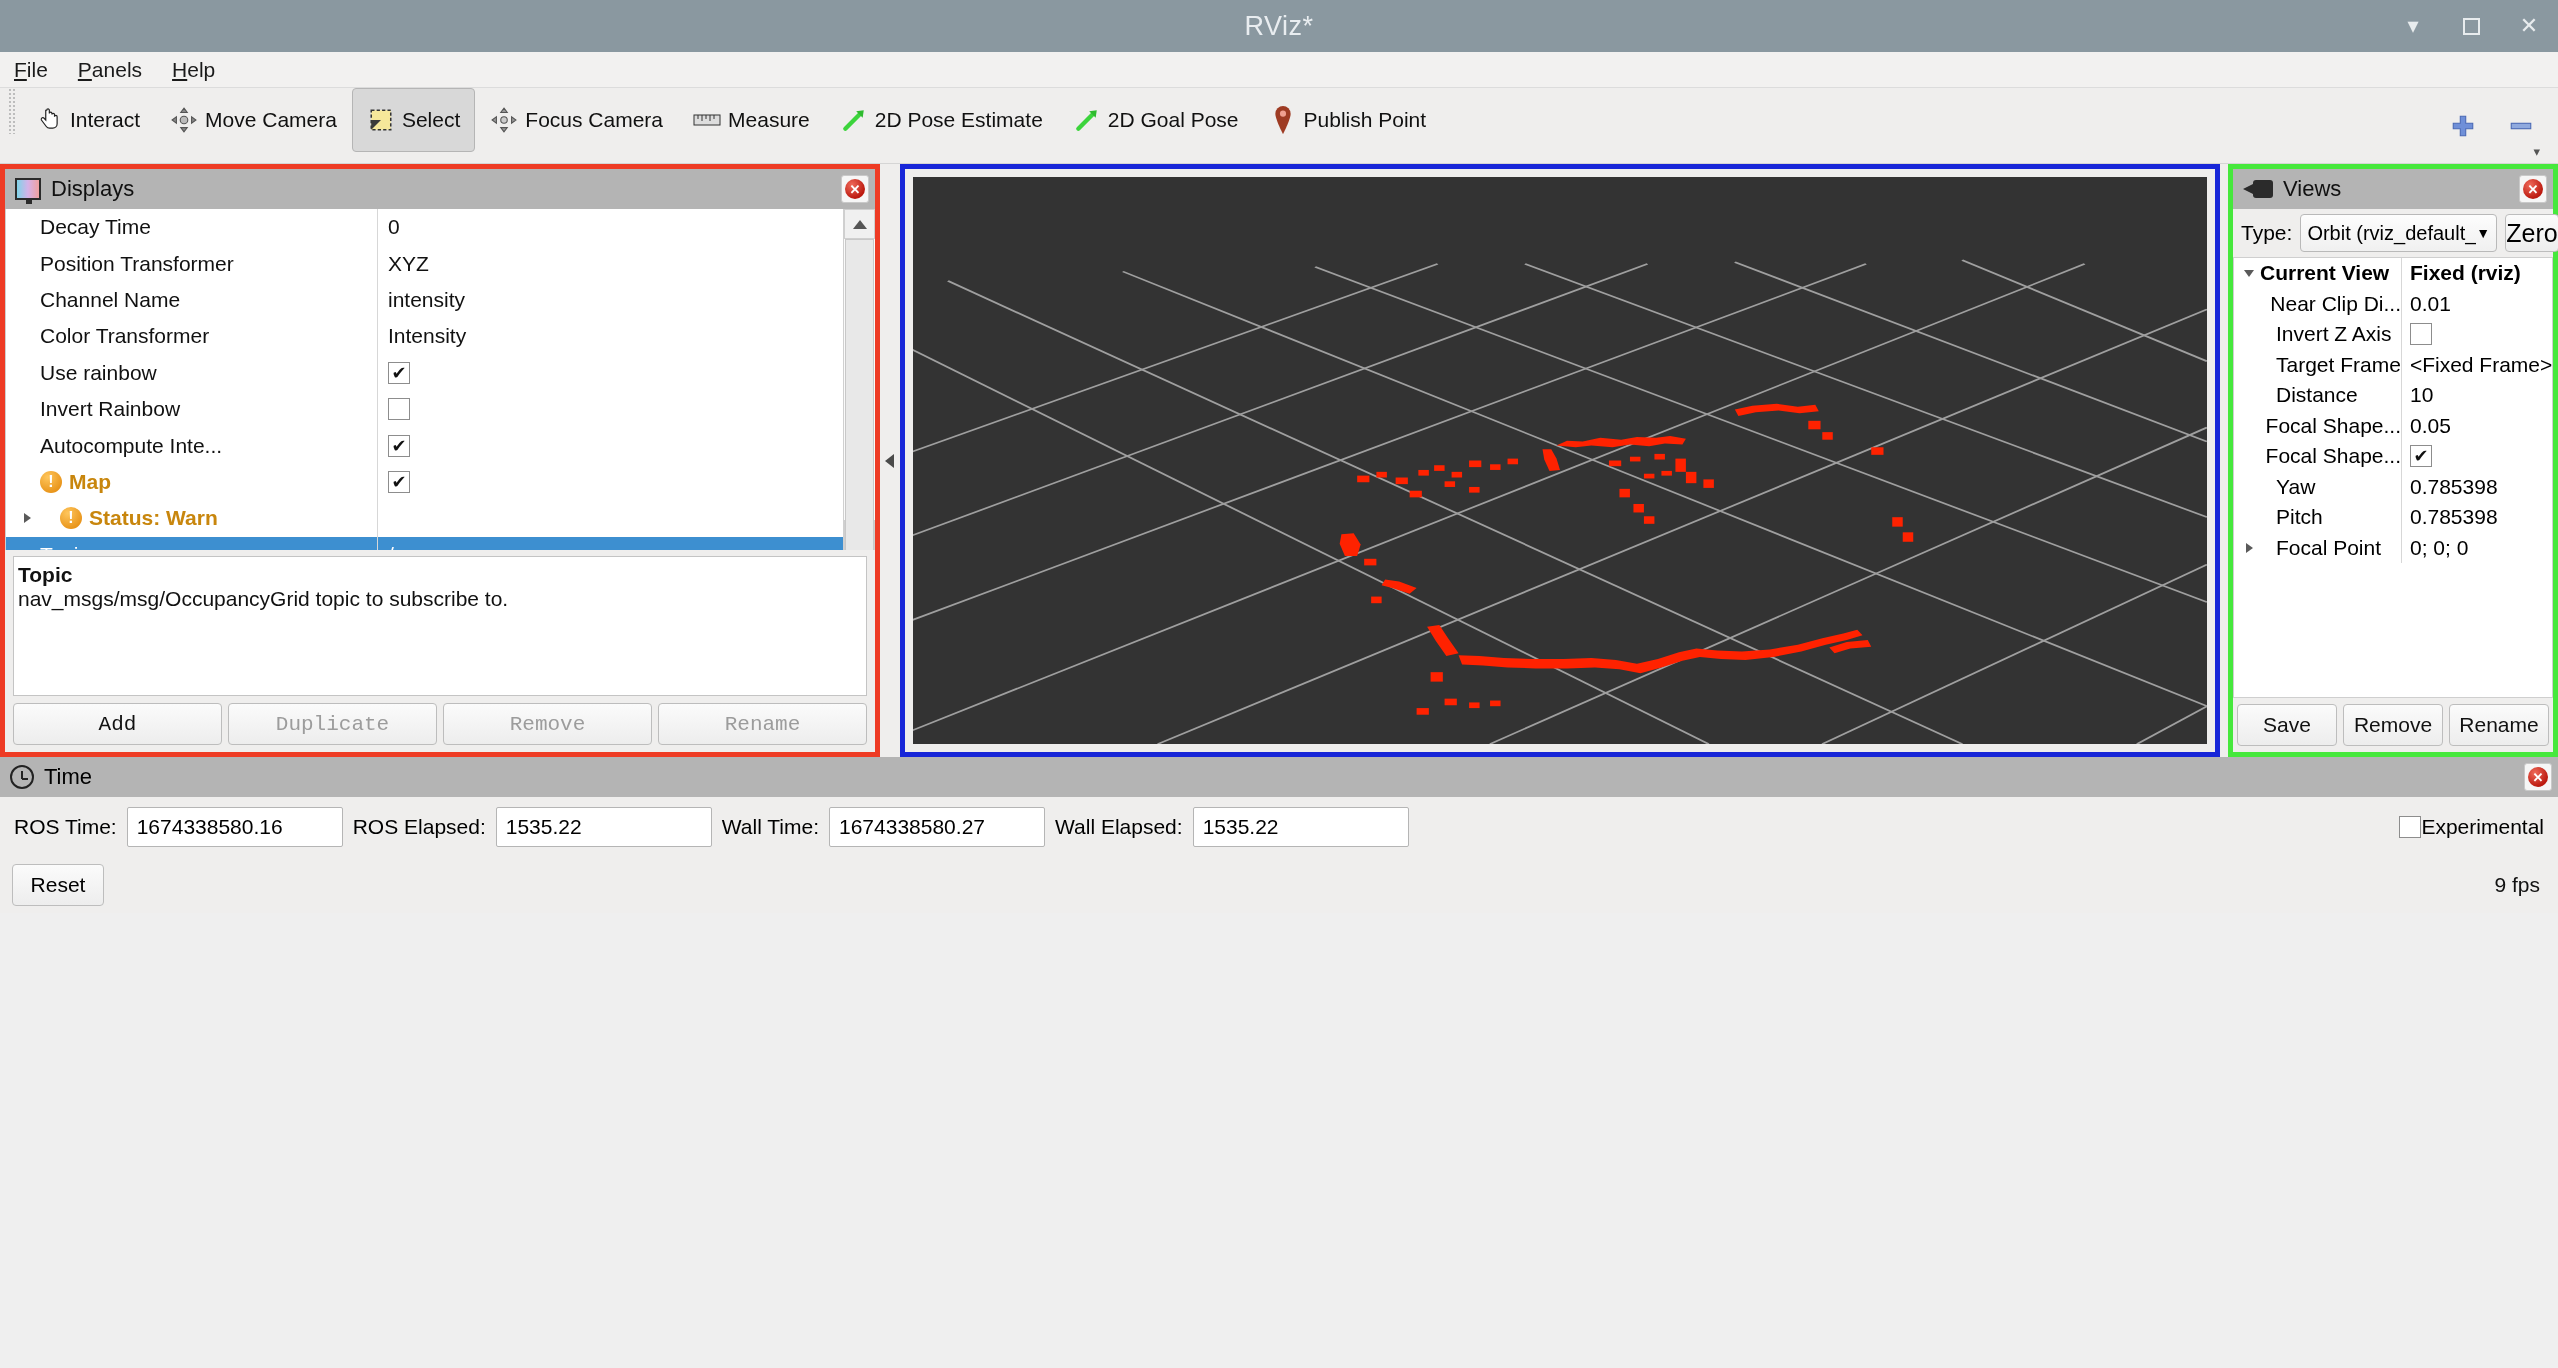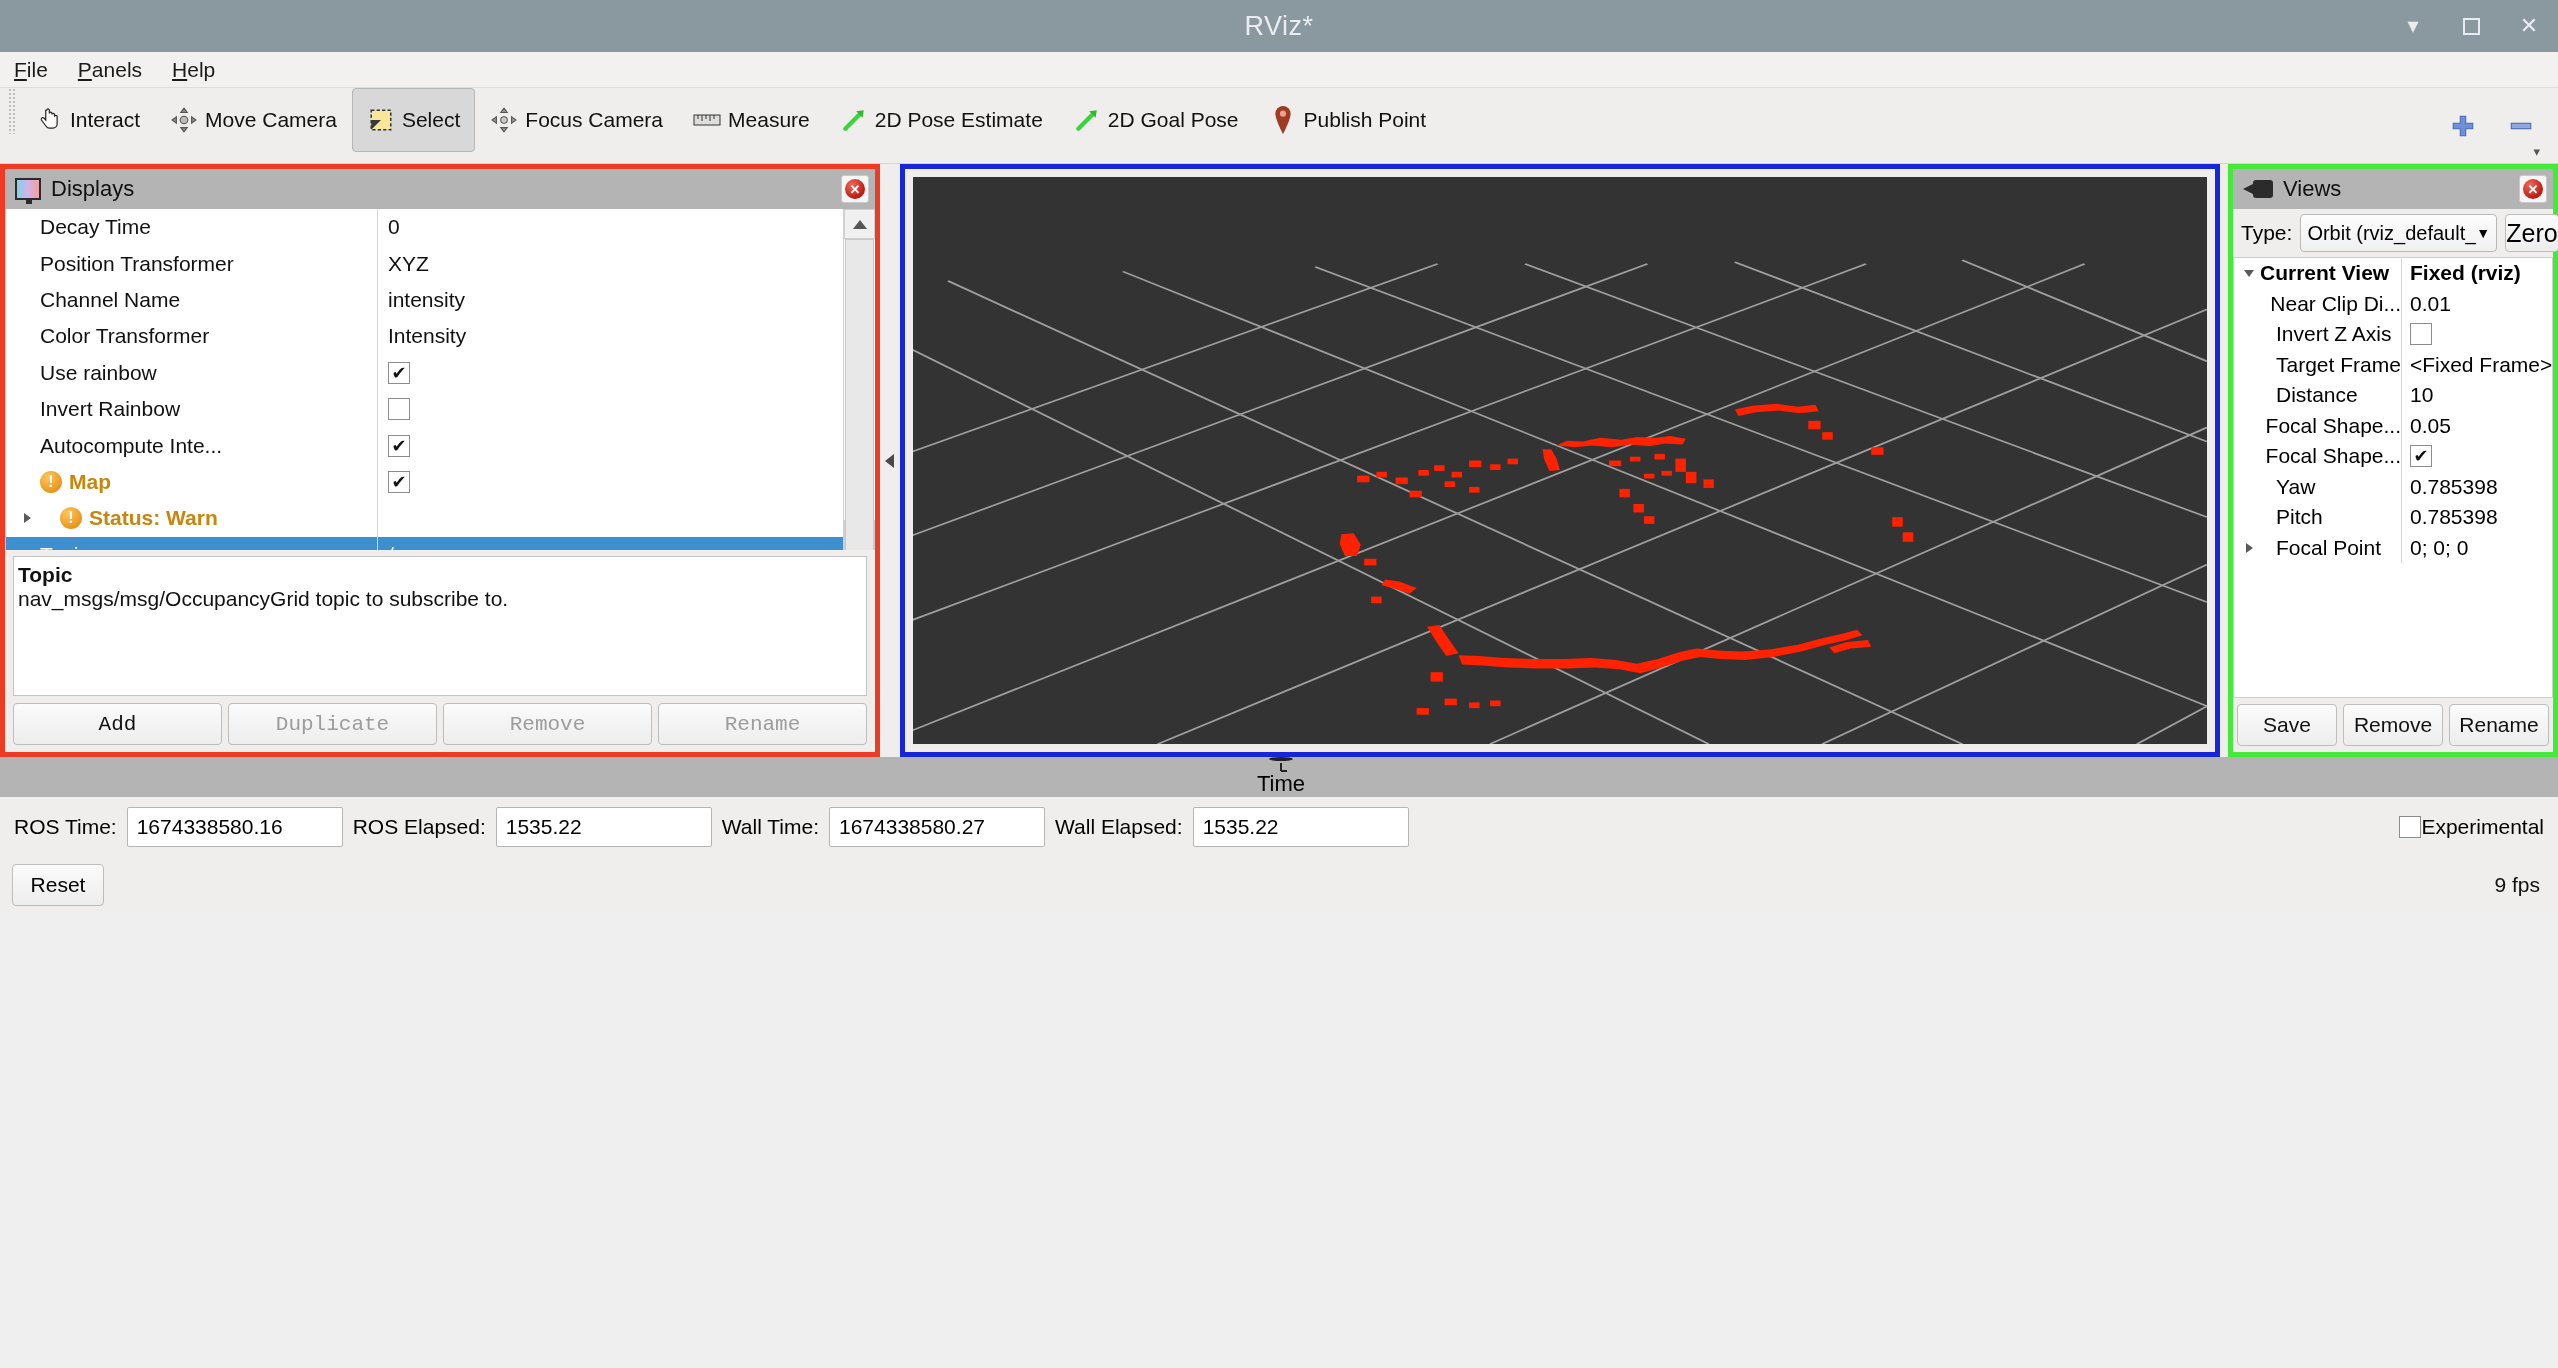--- a/index.html
+++ b/index.html
@@ -149,21 +149,21 @@
            border-right:1px solid #d7d7d7; height:100%; white-space:nowrap;}
   .vname .vind { width: 22px; display:flex;align-items:center;justify-content:center;}
   .vval { flex:1; padding-left: 8px; display:flex;align-items:center;height:100%;
           white-space:nowrap;}
   .vbold { font-weight: bold; }
   #views-btns { height: 54px; display:flex; align-items:center; gap:6px; padding: 6px 4px; }
 
   
   #timewrap { background:#efeeed; }
   #time-header { height: 40px; background:#b4b4b4; display:flex; align-items:center;
-                 padding: 0 6px 0 10px; font-size: 22px; gap: 10px; flex-direction: column; }
+                 padding: 0 6px 0 10px; font-size: 22px; gap: 10px; }
   #time-header .ttl { flex:1; }
   #time-row { height: 60px; display:flex; align-items:center; padding: 0 14px; gap: 10px;
               font-size: 21px; }
   #time-row .lbl { white-space: nowrap; }
   .tfield { width: 216px; height: 40px; background: #fff; border: 1px solid #b5b5b5;
             border-radius: 2px; font-size: 21px; padding: 0 9px; color: #000000;
             font-family: "Liberation Sans", sans-serif; }
   #exp-wrap { margin-left: auto; display:flex; align-items:center; }
   #statusbar { height: 56px; display:flex; align-items:center; padding: 0 12px;
                background: #efeeed; }

